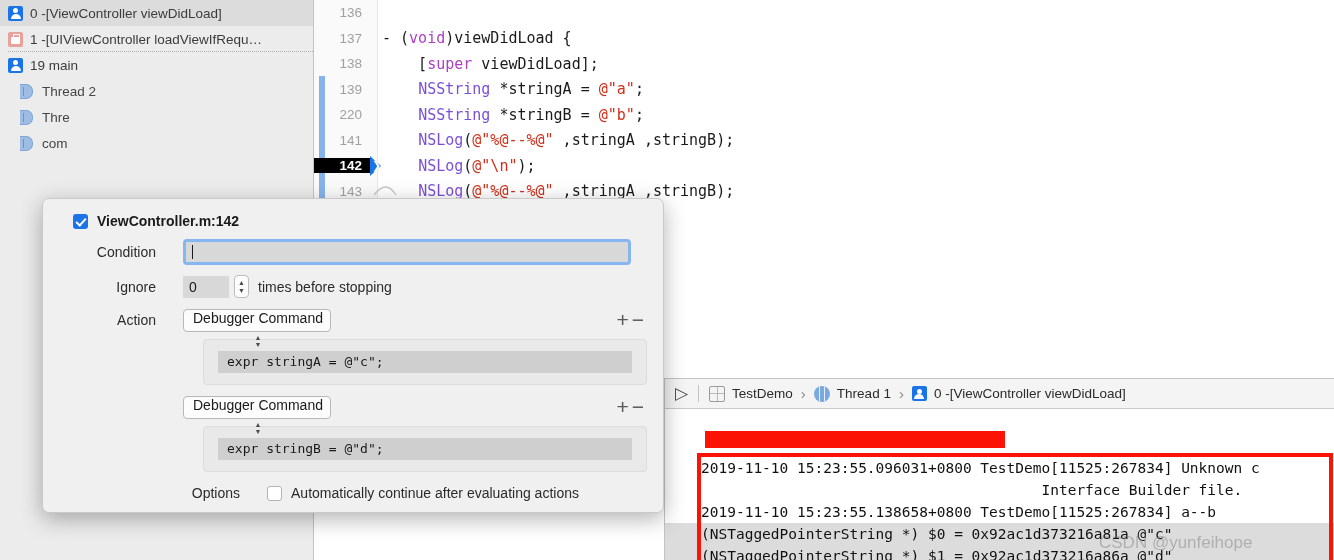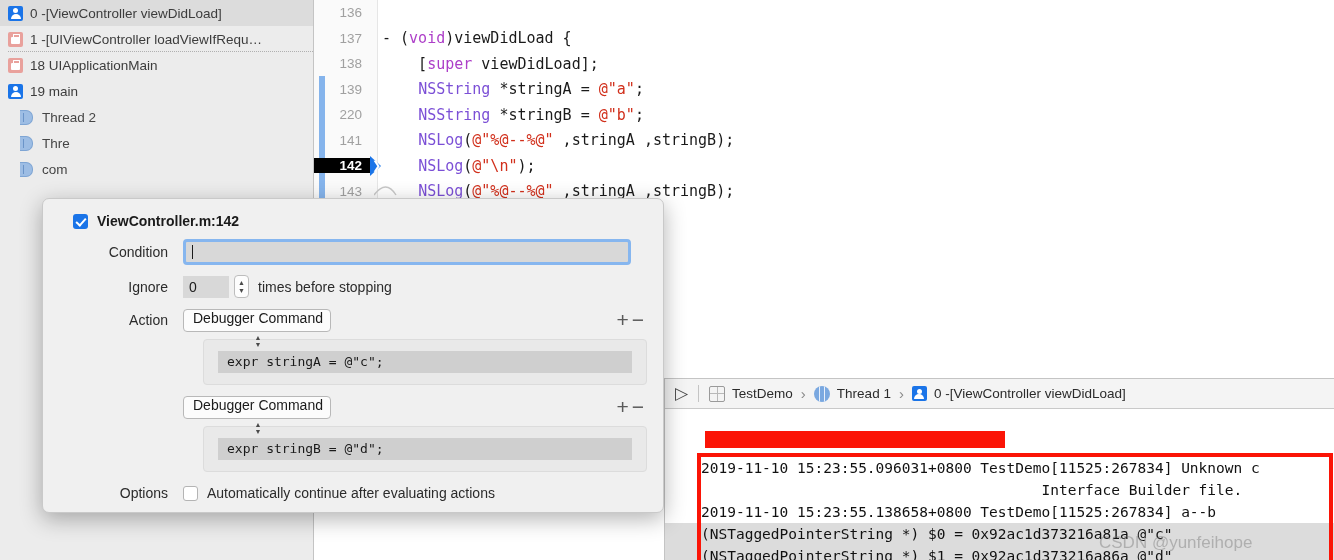--- a/index.html
+++ b/index.html
@@ -135,21 +135,21 @@
     content: ""; position: absolute; left: 5px; top: 2px;
     width: 4px; height: 8px; border: solid #fff;
     border-width: 0 2px 2px 0; transform: rotate(42deg);
   }
   .checkbox.off { background: #fff; border: 1px solid #b4b4b4; }
   .checkbox.off::after { display: none; }
   .pop-title { font-size: 14px; font-weight: bold; color: #1a1a1a; }
 
   .form-row { display: flex; align-items: center; margin-top: 10px; }
   .form-label {
-    width: 140px; flex: 0 0 140px; text-align: right; padding-right: 15px;
+    width: 140px; flex: 0 0 140px; text-align: right; padding-right: 27px;
     font-size: 14px; color: #2b2b2b;
   }
   .cond-input {
     width: 448px; height: 26px; background: #d8d8d8;
     border: 3px solid #86b6ef; border-radius: 4px;
     position: relative;
   }
   .caret {
     position: absolute; left: 6px; top: 3px; width: 1px; height: 14px;
     background: #1a1a1a;
@@ -184,21 +184,21 @@
   }
   .action-box {
     margin: 7px 0 0 160px; width: 444px; background: #e9e9e9;
     border: 1px solid #dcdcdc; border-radius: 4px; padding: 11px 14px;
   }
   .action-code {
     background: #cfcfcf; height: 22px; line-height: 22px;
     padding: 0 9px; font-family: "DejaVu Sans Mono", monospace;
     font-size: 13px; color: #1a1a1a; white-space: pre;
   }
-  .options-row { display: flex; align-items: center; margin-top: 13px; }
+  .options-row { display: flex; align-items: center; margin-top: 13px; justify-content: center; }
   .options-text { font-size: 14px; color: #2b2b2b; margin-left: 9px; }
 
   
   #console-pane {
     position: absolute; left: 664px; top: 378px; right: 0; bottom: 0;
     background: #ffffff; border-top: 1px solid #c4c4c4;
     border-left: 1px solid #c4c4c4; overflow: hidden;
   }
   #breadcrumb {
     height: 30px; display: flex; align-items: center; gap: 7px;
@@ -256,24 +256,20 @@
 
   <div id="sidebar">
     <div id="stack-frames">
         <div class="nav-row selected">
           <span class="ic person"></span>
           <span class="nav-label">0 -[ViewController viewDidLoad]</span>
         </div>
         <div class="nav-row dotted-under">
           <span class="ic briefcase"></span>
           <span class="nav-label">1 -[UIViewController loadViewIfRequ…</span>
-        </div>
-        <div class="nav-row">
-          <span class="ic briefcase"></span>
-          <span class="nav-label">18 UIApplicationMain</span>
         </div>
         <div class="nav-row">
           <span class="ic person"></span>
           <span class="nav-label">19 main</span>
         </div>
       </div>
     <div id="thread-list">
         <div class="nav-row thread">
           <span class="ic thread"></span>
           <span>Thread 2</span>

